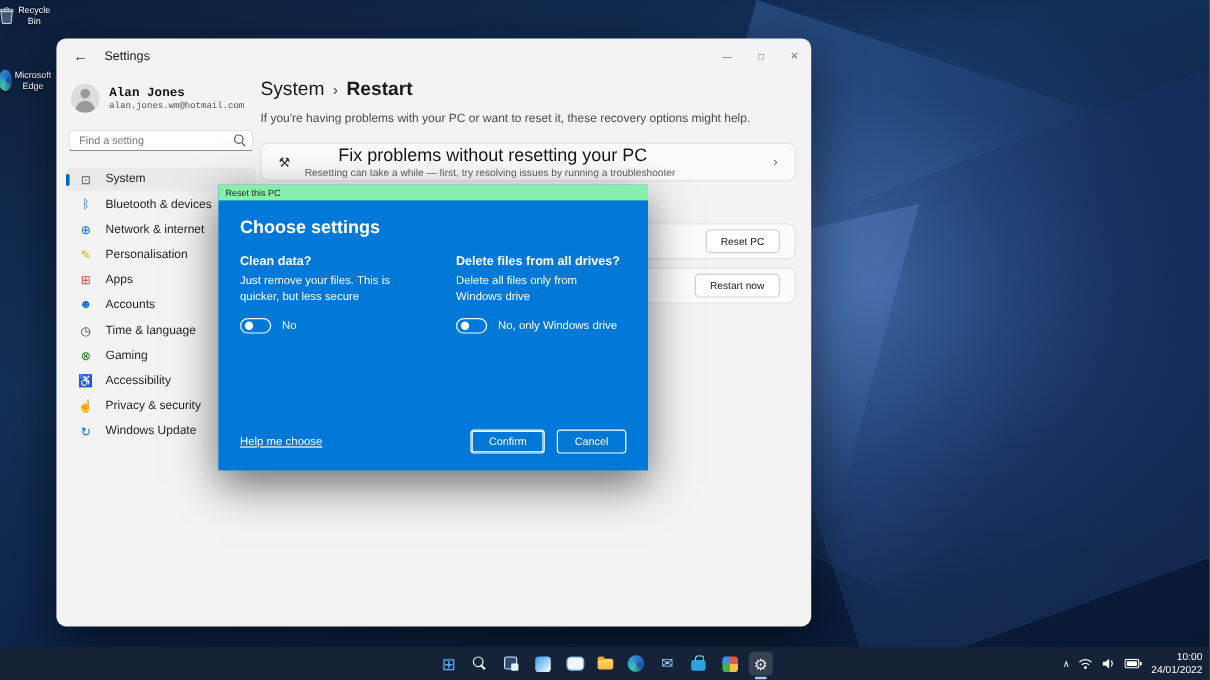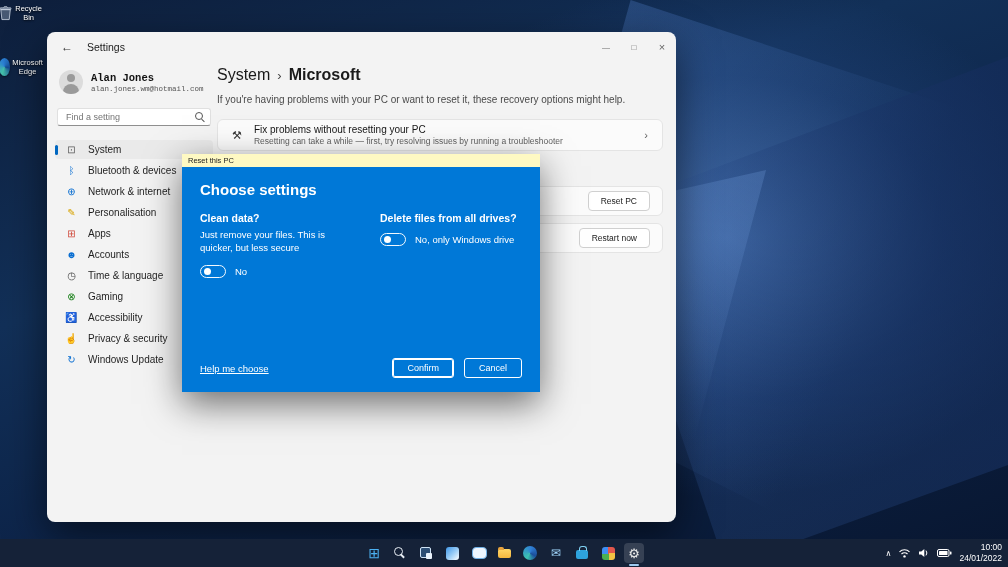--- a/index.html
+++ b/index.html
@@ -59,32 +59,32 @@
   .nicon { width:13px; text-align:center; font-size:10px; flex:none; }
 
   .main { position:absolute; left:170px; top:34px; right:13px; bottom:0; }
   .breadcrumb { display:flex; align-items:baseline; gap:7px; font-size:16px; color:#1a1a1a; }
   .bc-sep { font-size:13px; color:#444; }
   .bc-cur { font-weight:bold; }
   .intro { font-size:10px; color:#4a4a4a; margin-top:10px; }
   .card { background:#fbfbfb; border:1px solid #e4e4e4; border-radius:6px; }
   .troubleshoot { margin-top:14px; height:32px; display:flex; align-items:center; padding:0 14px; gap:12px; cursor:pointer; }
   .cicon { font-size:11px; color:#333; }
-  .ctitle { font-size:10px; color:#161616; }
+  .ctitle { font-size:15px; color:#161616;margin-left:28px; }
   .csub { font-size:8.5px; color:#5f5f5f; margin-top:1px; }
   .chev { margin-left:auto; color:#5f5f5f; font-size:11px; }
   .rowcard { height:30px; display:flex; align-items:center; justify-content:flex-end; padding:0 12px; }
   .c2 { margin-top:35px; } .c3 { margin-top:7px; }
   .btn { font-family:inherit; font-size:8.5px; padding:4px 12px; background:#fff; border:1px solid #d0d0d0;
          border-radius:4px; color:#1a1a1a; cursor:pointer; }
 
   
   .dialog { position:absolute; left:182px; top:154px; width:358px; height:238px; z-index:5;
             background:#0078d7; box-shadow:0 12px 34px rgba(0,0,0,.55); }
-  .dtitle { height:13px; background:#fef9c3; display:flex; align-items:center; padding:0 6px; font-size:7.5px; color:#222; }
+  .dtitle { height:13px; background:#86efac; display:flex; align-items:center; padding:0 6px; font-size:7.5px; color:#222; }
   .dbody { position:relative; height:225px; padding:2px 18px 12px; color:#fff; }
   .dheading { font-size:15px; font-weight:600; margin:12px 0 14px; }
   .cols { display:flex; gap:22px; }
   .col1 { width:158px; flex:none; } .col2 { flex:1; }
   .opt-title { font-size:10.5px; font-weight:bold; }
   .opt-desc { font-size:9.5px; margin-top:5px; line-height:1.35; min-height:27px; }
   .toggle-row { display:flex; align-items:center; gap:9px; margin-top:9px; }
   .toggle { width:26px; height:13px; border:1px solid rgba(255,255,255,.95); border-radius:8px; position:relative; cursor:pointer; flex:none; }
   .toggle::after { content:""; position:absolute; top:2px; left:3px; width:7px; height:7px; border-radius:50%; background:#fff; }
   .tlabel { font-size:9.5px; }
@@ -214,21 +214,21 @@
           <span class="nicon" style="color:#0a6ed1">↻</span>
           <span>Windows Update</span>
         </div>
       </div>
     </div>
 
     <div class="main">
       <div class="breadcrumb">
         <span>System</span>
         <span class="bc-sep">›</span>
-        <span class="bc-cur">Microsoft</span>
+        <span class="bc-cur">Restart</span>
       </div>
       <div class="intro">If you're having problems with your PC or want to reset it, these recovery options might help.</div>
 
       <div class="card troubleshoot">
         <span class="cicon">⚒</span>
         <span>
           <div class="ctitle">Fix problems without resetting your PC</div>
           <div class="csub">Resetting can take a while — first, try resolving issues by running a troubleshooter</div>
         </span>
         <span class="chev">›</span>
@@ -253,20 +253,21 @@
         <div class="col1">
           <div class="opt-title">Clean data?</div>
           <div class="opt-desc">Just remove your files. This is quicker, but less secure</div>
           <div class="toggle-row">
             <span class="toggle"></span>
             <span class="tlabel">No</span>
           </div>
         </div>
         <div class="col2">
           <div class="opt-title">Delete files from all drives?</div>
+          <div class="opt-desc">Delete all files only from Windows drive</div>
           <div class="toggle-row">
             <span class="toggle"></span>
             <span class="tlabel">No, only Windows drive</span>
           </div>
         </div>
       </div>
       <div class="dfooter">
         <a class="help">Help me choose</a>
         <div class="dbtns">
           <button class="dbtn primary">Confirm</button>

